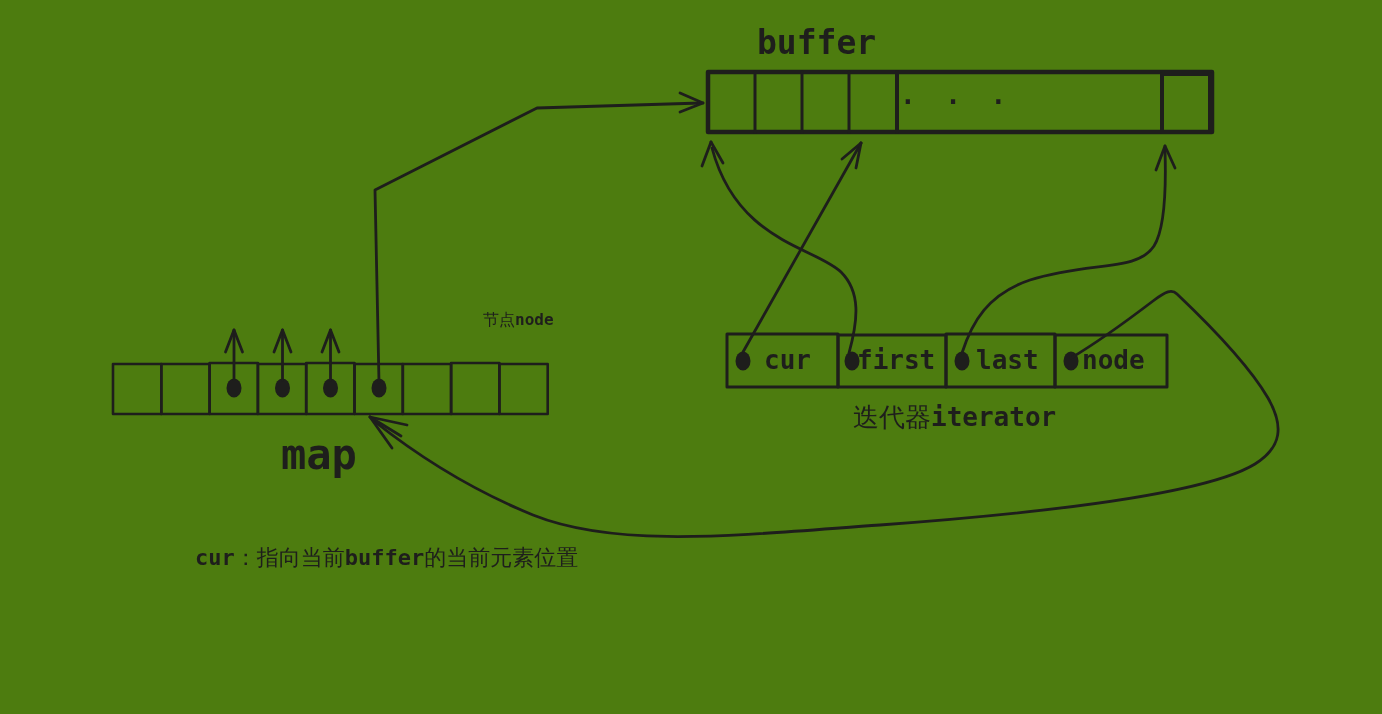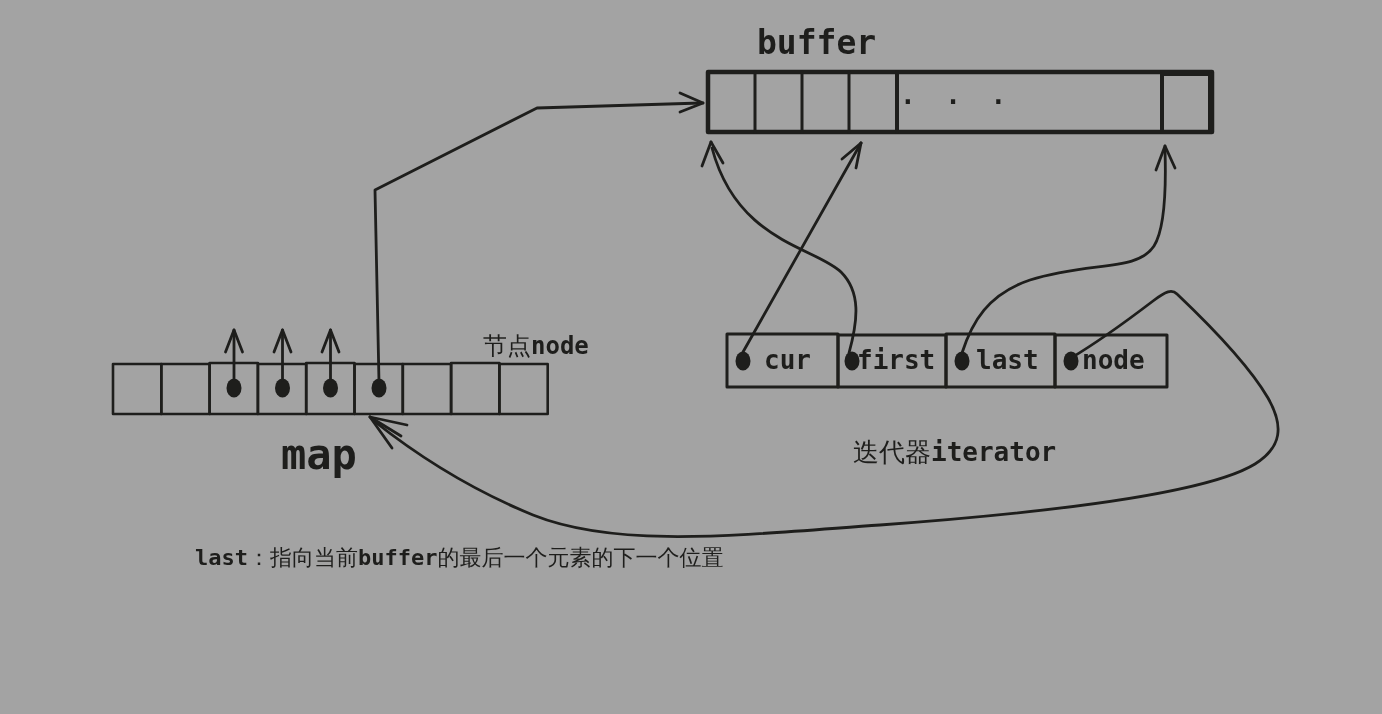--- a/index.html
+++ b/index.html
@@ -1,35 +1,35 @@
 <!DOCTYPE html>
 <html><head>
 <meta charset="utf-8">
 <style>
   html,body{margin:0;padding:0;}
   .canvas{
     position:relative;
     width:1382px;height:714px;
     overflow:hidden;
-    background:#a3a3a3;
+    background:#4d7c0f;
     color:#1E1E1C;
   }
   .abs{position:absolute;}
   .code{font-family:"DejaVu Sans Mono",monospace;}
   .cn{font-family:"DejaVu Serif",serif;}
   .label{white-space:nowrap;line-height:1;}
   #diagram-svg{position:absolute;left:0;top:0;z-index:5;pointer-events:none;}
   .txt{z-index:2;}
 
   #buffer-label{left:757px;top:26px;font-size:33px;font-weight:bold;}
   #buffer-ellipsis{left:900px;top:82px;width:110px;text-align:center;
     font-size:26px;font-weight:bold;letter-spacing:7px;}
   #map-label{left:281px;top:434px;font-size:42px;font-weight:bold;}
-  #node-annotation{left:483px;top:312px;font-size:24px;margin-top:22px;}
-  #iterator-annotation{left:853px;top:439px;font-size:26px;}
+  #node-annotation{left:483px;top:312px;font-size:16px;}
+  #iterator-annotation{left:853px;top:404px;font-size:26px;}
   #node-annotation .code,#iterator-annotation .code{font-weight:bold;}
 
   .field-label{font-size:26px;font-weight:bold;top:347px;}
   #field-cur{left:764px;}
   #field-first{left:857px;}
   #field-last{left:976px;}
   #field-node{left:1082px;}
 
   #notes{left:195px;top:541px;font-size:22px;line-height:33px;z-index:2;}
   .note-line{white-space:nowrap;}
@@ -49,21 +49,21 @@
   <div class="abs label txt" id="node-annotation"><span class="cn">节点</span><span class="code">node</span></div>
 
   <div class="abs label txt" id="iterator-annotation"><span class="cn">迭代器</span><span class="code">iterator</span></div>
 
   <div class="abs label code txt field-label" id="field-cur">cur</div>
   <div class="abs label code txt field-label" id="field-first">first</div>
   <div class="abs label code txt field-label" id="field-last">last</div>
   <div class="abs label code txt field-label" id="field-node">node</div>
 
   <div class="abs" id="notes">
-      <div class="note-line"><span class="code">last</span><span class="cn">：指向当前</span><span class="code">buffer</span><span class="cn">的最后一个元素的下一个位置</span></div>
+      <div class="note-line"><span class="code">cur</span><span class="cn">：指向当前</span><span class="code">buffer</span><span class="cn">的当前元素位置</span></div>
     </div>
 
   <svg id="diagram-svg" width="1382" height="714" viewBox="0 0 1382 714" fill="none" stroke="#1E1E1C" stroke-linecap="round" stroke-linejoin="round">
 
     <g>
       <rect x="708" y="72" width="504" height="60" stroke-width="4.5"></rect>
       <line x1="755" y1="72" x2="755" y2="132" stroke-width="3"></line>
       <line x1="802" y1="72" x2="802" y2="132" stroke-width="3"></line>
       <line x1="849" y1="72" x2="849" y2="132" stroke-width="3"></line>
       <line x1="897" y1="72" x2="897" y2="132" stroke-width="4"></line>

